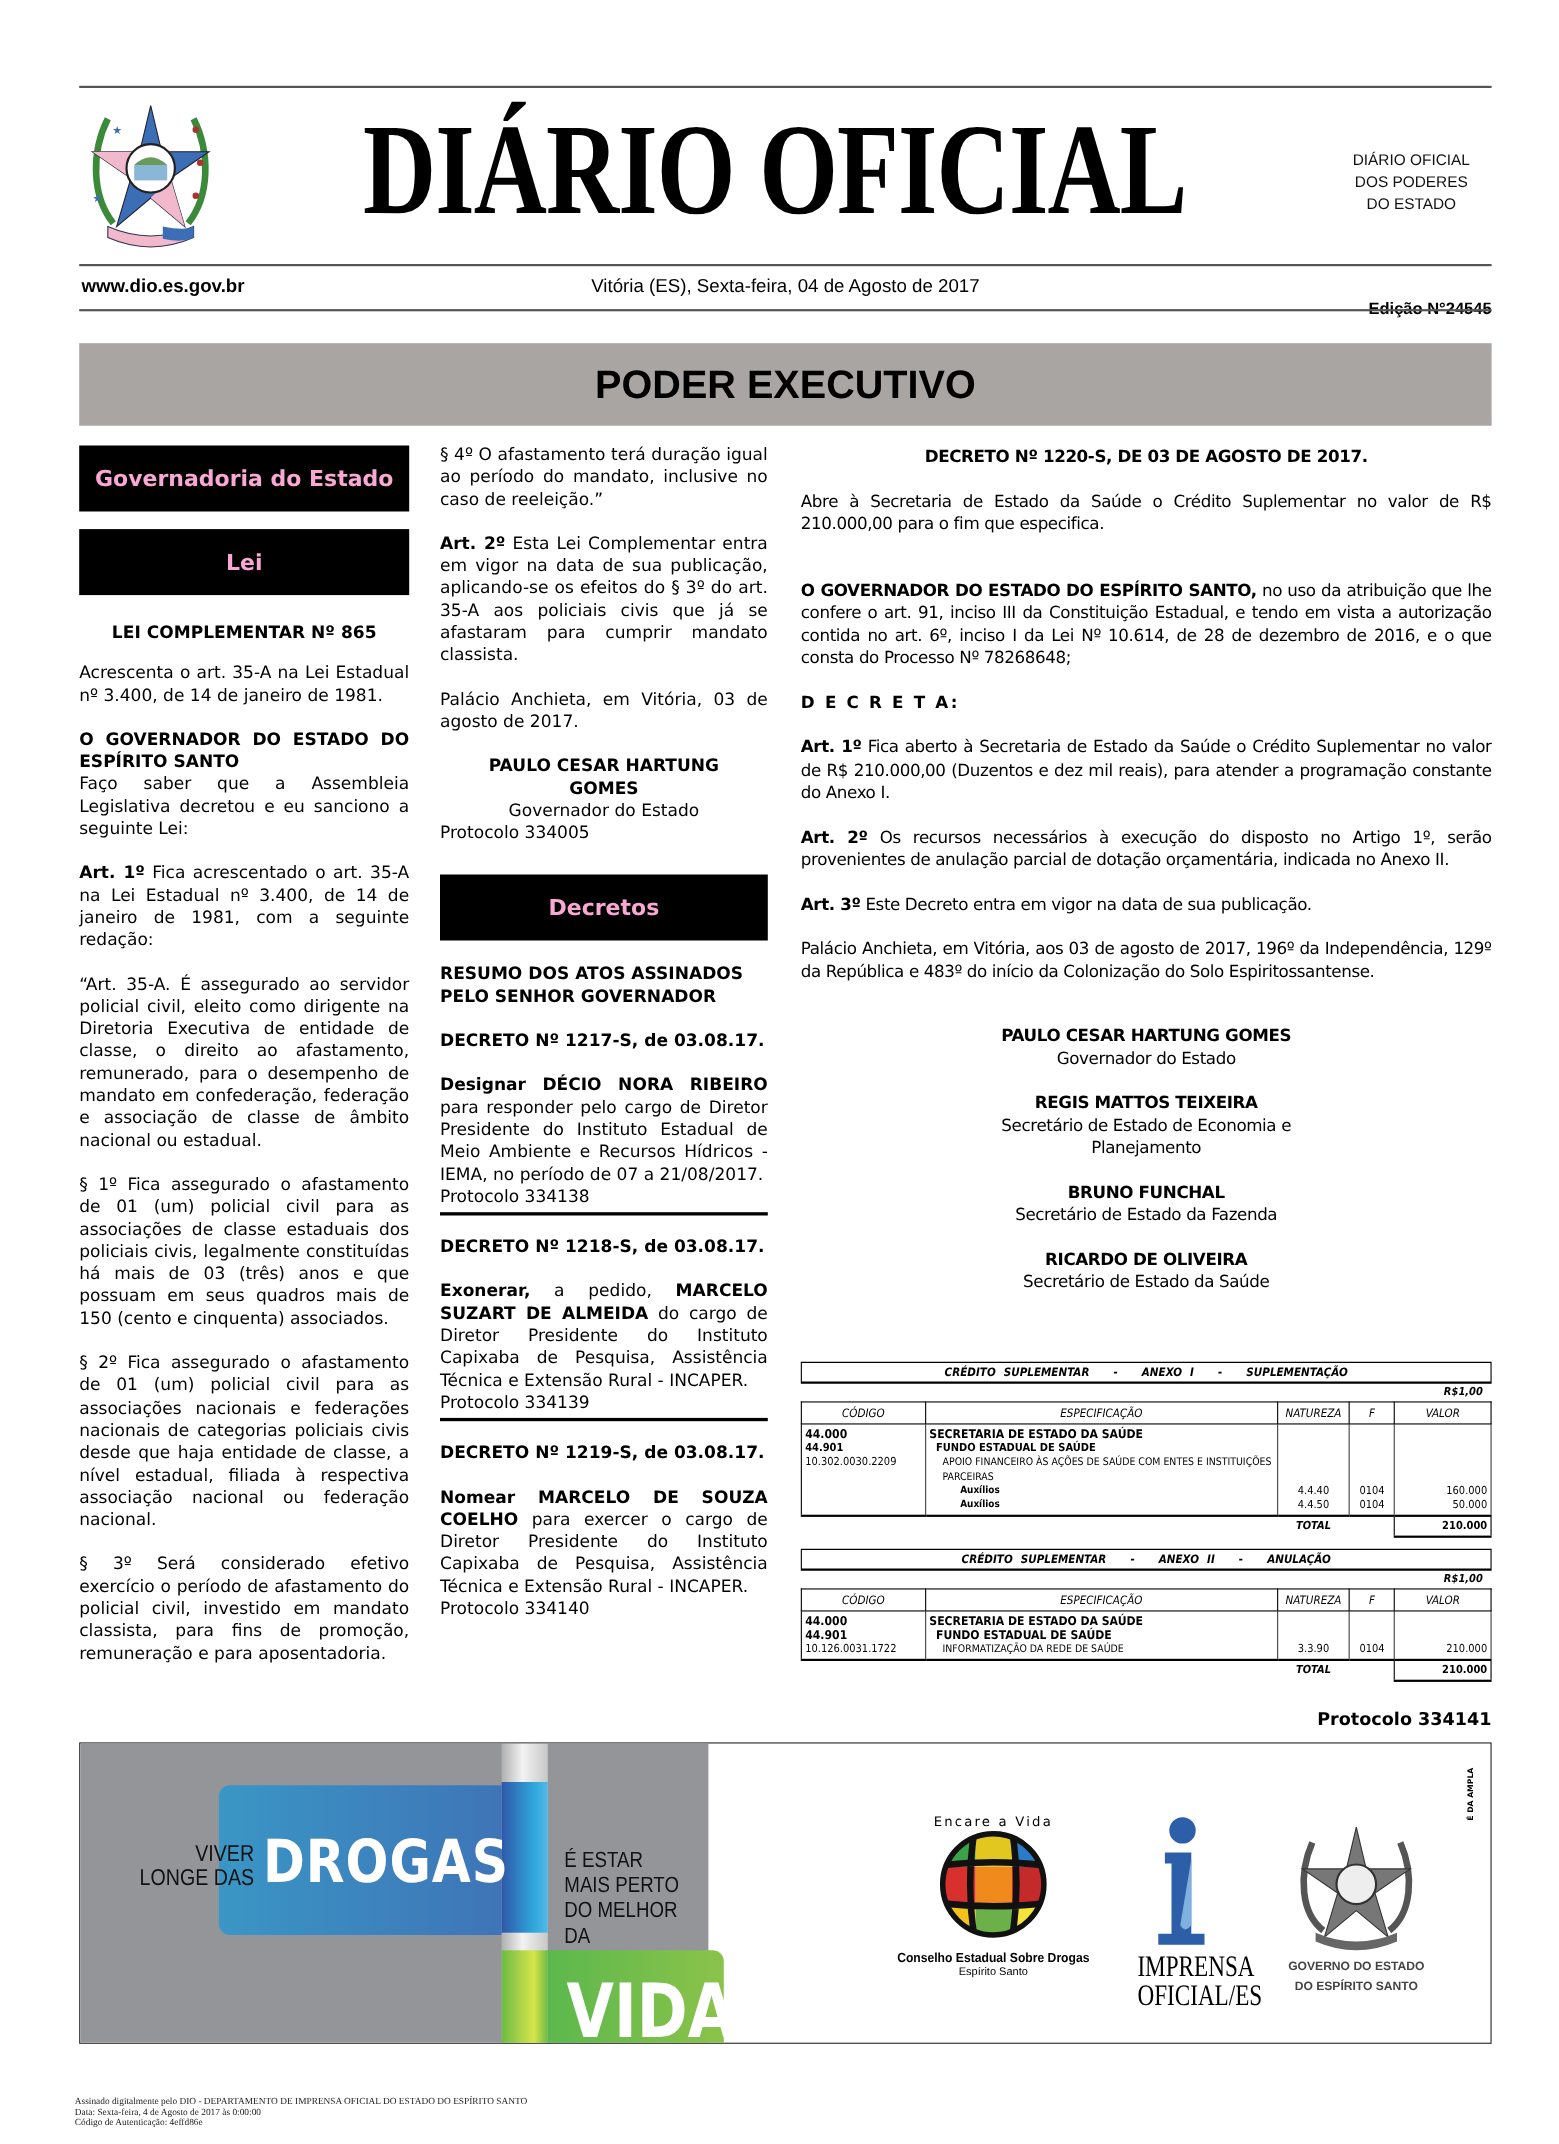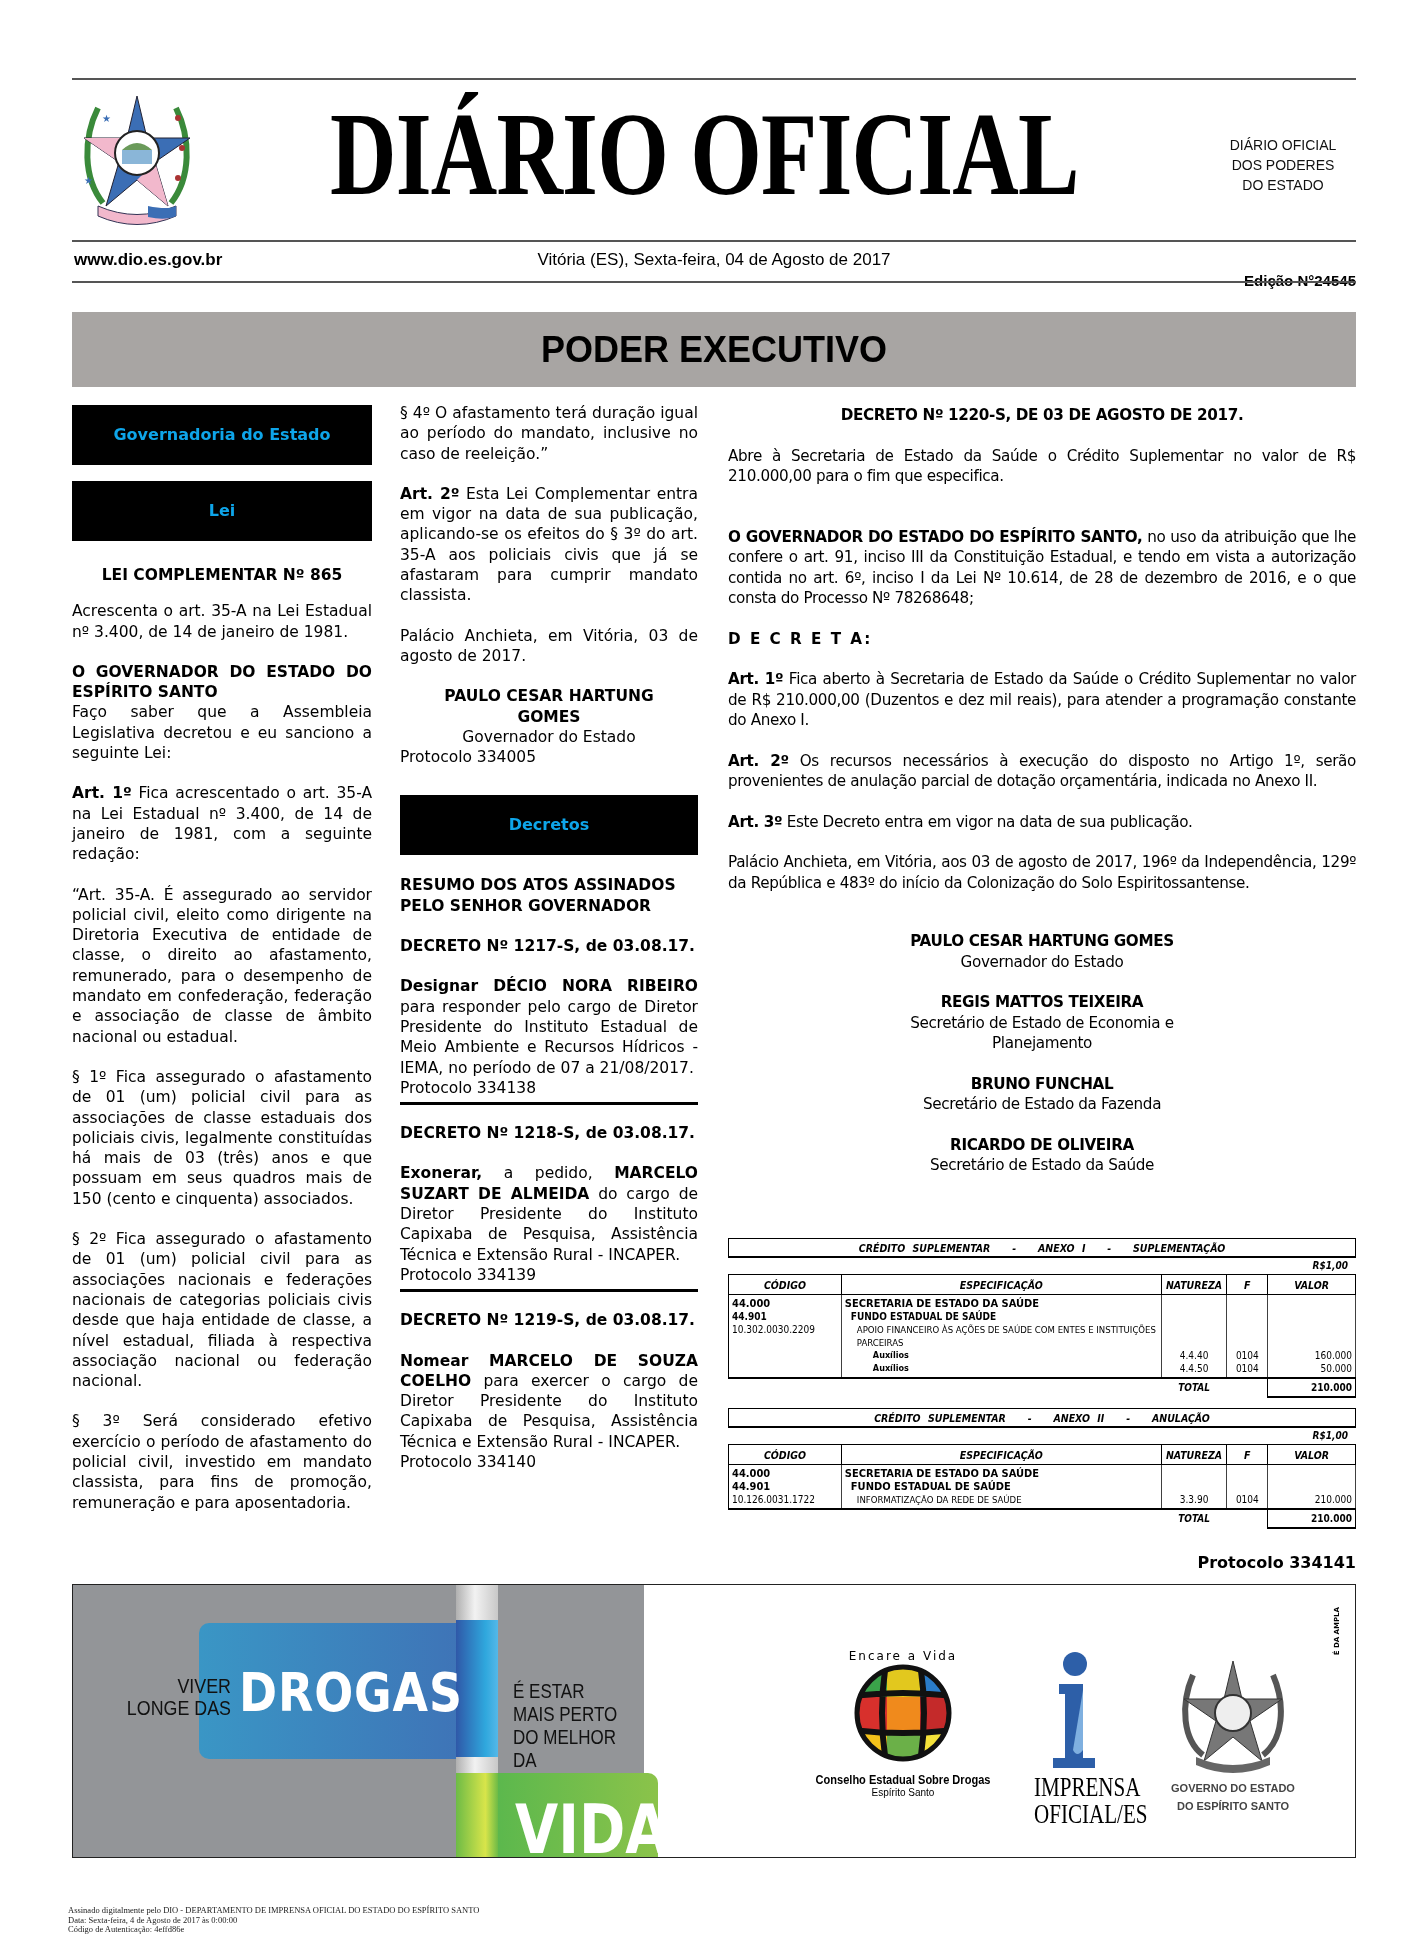--- a/index.html
+++ b/index.html
@@ -26,36 +26,36 @@
                     background: #a8a5a3; display: flex; align-items: center; justify-content: center; }
   .section-banner span { font-family: "Liberation Sans", sans-serif; font-weight: bold; font-size: 36px; }
 
   
   .col { position: absolute; top: 405px; font-family: "DejaVu Sans", sans-serif; font-size: 15.5px; line-height: 20.3px; }
   .col-left { left: 72px; width: 300px; }
   .col-mid { left: 400px; width: 298px; }
   .col-right { left: 728px; width: 628px; font-family: "DejaVu Sans", sans-serif; font-size: 15.2px; line-height: 20.5px; letter-spacing: -0.35px; }
   .col p { text-align: justify; margin-bottom: 20px; }
   .col-right p { text-align: justify; }
-  .blackbox { background: #000; color: #0ea5e9; font-weight: bold; font-size: 16px; text-align: center;
+  .blackbox { background: #000; color: #f9a8d4; font-weight: bold; font-size: 20px; text-align: center;
               height: 60px; line-height: 60px; }
   .hd-center { text-align: center !important; font-weight: bold; }
   .b { font-weight: bold; }
   .sig { text-align: center; margin-bottom: 20px; }
   .sig .name { font-weight: bold; }
   .divider { height: 3px; background: #000; margin: 4px 0 18px 0; }
   .protocol { text-align: left; font-weight: normal; }
 
   
   .annex { position: absolute; left: 728px; width: 628px; font-family: "DejaVu Sans Condensed", "DejaVu Sans", sans-serif; font-size: 10px; }
   .annex .cap { border: 1px solid #000; border-bottom: 2px solid #000; height: 20px; line-height: 18px; text-align: center;
                 font-style: italic; font-weight: bold; font-size: 10.5px; word-spacing: 4px; }
   .annex .unit { text-align: right; font-style: italic; font-weight: bold; height: 16px; line-height: 16px; padding-right: 8px; }
   .annex table { width: 100%; border-collapse: collapse; }
-  .annex th { border: 1px solid #000; font-style: italic; font-weight: bold; height: 20px; font-size: 10.5px; margin-left: 24px; }
+  .annex th { border: 1px solid #000; font-style: italic; font-weight: normal; height: 20px; font-size: 10.5px; margin-left: 24px; }
   .annex td { border-left: 1px solid #000; border-right: 1px solid #404040; vertical-align: top; padding: 2px 3px; line-height: 13px; }
   .annex tr.body td { border-bottom: 2px solid #000; }
   .annex .num { text-align: right; }
   .annex .ctr { text-align: center; }
   .annex .total-row td { border: none; }
   .annex .total-label { font-style: italic; font-weight: bold; text-align: center; }
   .annex .total-val { border: 1px solid #000 !important; border-bottom: 2px solid #000 !important; text-align: right; font-weight: bold; }
   .annex .l1 { font-weight: bold; font-size: 11px; }
   .annex .l2 { font-weight: bold; padding-left: 6px; }
   .annex .l3 { padding-left: 12px; font-size: 9.5px; }

